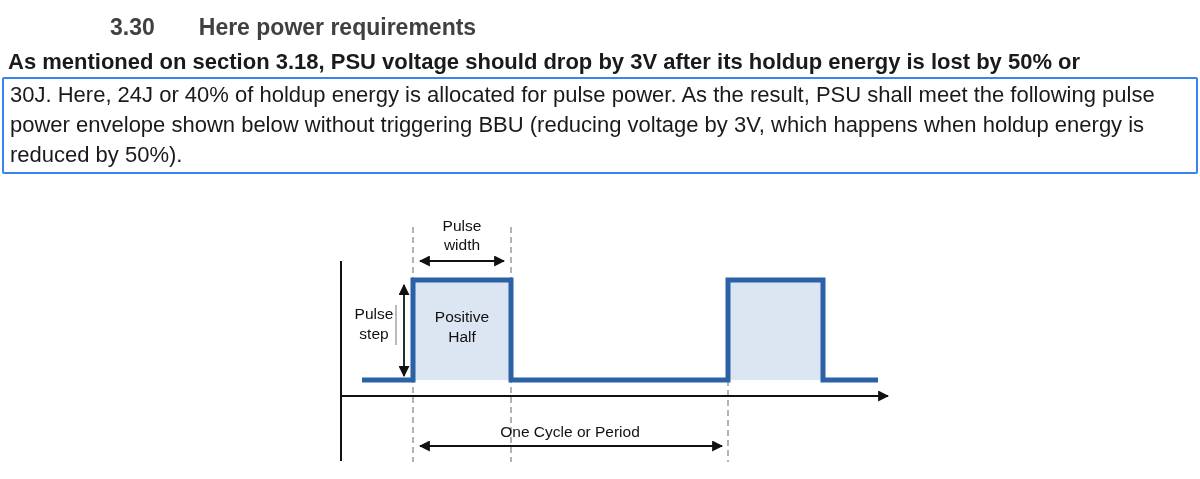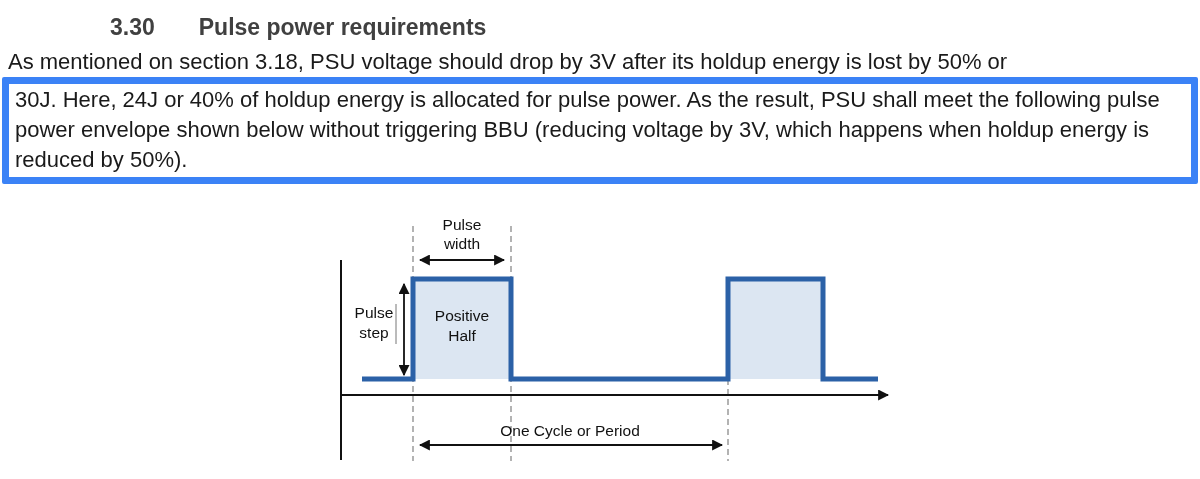--- a/index.html
+++ b/index.html
@@ -21,48 +21,48 @@
     font-size: 23px;
     font-weight: bold;
     color: #404040;
   }
 
   .body-copy {
     font-size: 22px;
     line-height: 30px;
     margin: 0;
   }
-  .intro-line { padding: 0 0 0 8px; white-space: nowrap; }
+  .intro-line { padding: 0 0 0 8px; white-space: nowrap; font-weight: bold; }
   .highlight-box {
-    border: 7px solid #3b82f6;
+    border: 2px solid #3b82f6;
     border-radius: 2px;
     margin: 0 2px;
     padding: 1px 6px 2px 6px;
   }
 
-  .diagram { position: relative; width: 1200px; height: 268px; margin-top: 24px; }
+  .diagram { position: relative; width: 1200px; height: 268px; margin-top: 35px; }
   .diagram svg { display: block; }
 
   .dash  { stroke: #9b9b9b; stroke-width: 1.5; stroke-dasharray: 6 4; fill: none; }
   .axis  { stroke: #111111; stroke-width: 2; fill: none; }
   .wave  { stroke: #2b61a7; stroke-width: 5; fill: none; stroke-linejoin: miter; }
   .pfill { fill: #dce6f2; stroke: none; }
   .arrow { stroke: #111111; stroke-width: 1.8; fill: none; }
   .thin  { stroke: #777777; stroke-width: 1; fill: none; }
   .lbl   { font-family: "Liberation Sans", sans-serif; font-size: 15.5px; fill: #111; }
   .mid   { text-anchor: middle; }
 </style>
 </head>
 <body>
 
 <div class="page">
 
   <div class="heading">
     <span>3.30</span>
-    <span>Pulse power requirements</span>
+    <span>Here power requirements</span>
   </div>
 
   <div class="body-copy">
     <div class="intro-line">As mentioned on section 3.18, PSU voltage should drop by 3V after its holdup energy is lost by 50% or</div>
     <div class="highlight-box">
       <span>30J. Here, 24J or 40% of holdup energy is allocated for pulse power. As the result, PSU shall meet the following pulse power envelope shown below without triggering BBU (reducing voltage by 3V, which happens when holdup energy is reduced by 50%).</span>
     </div>
   </div>
 
   <div class="diagram">

